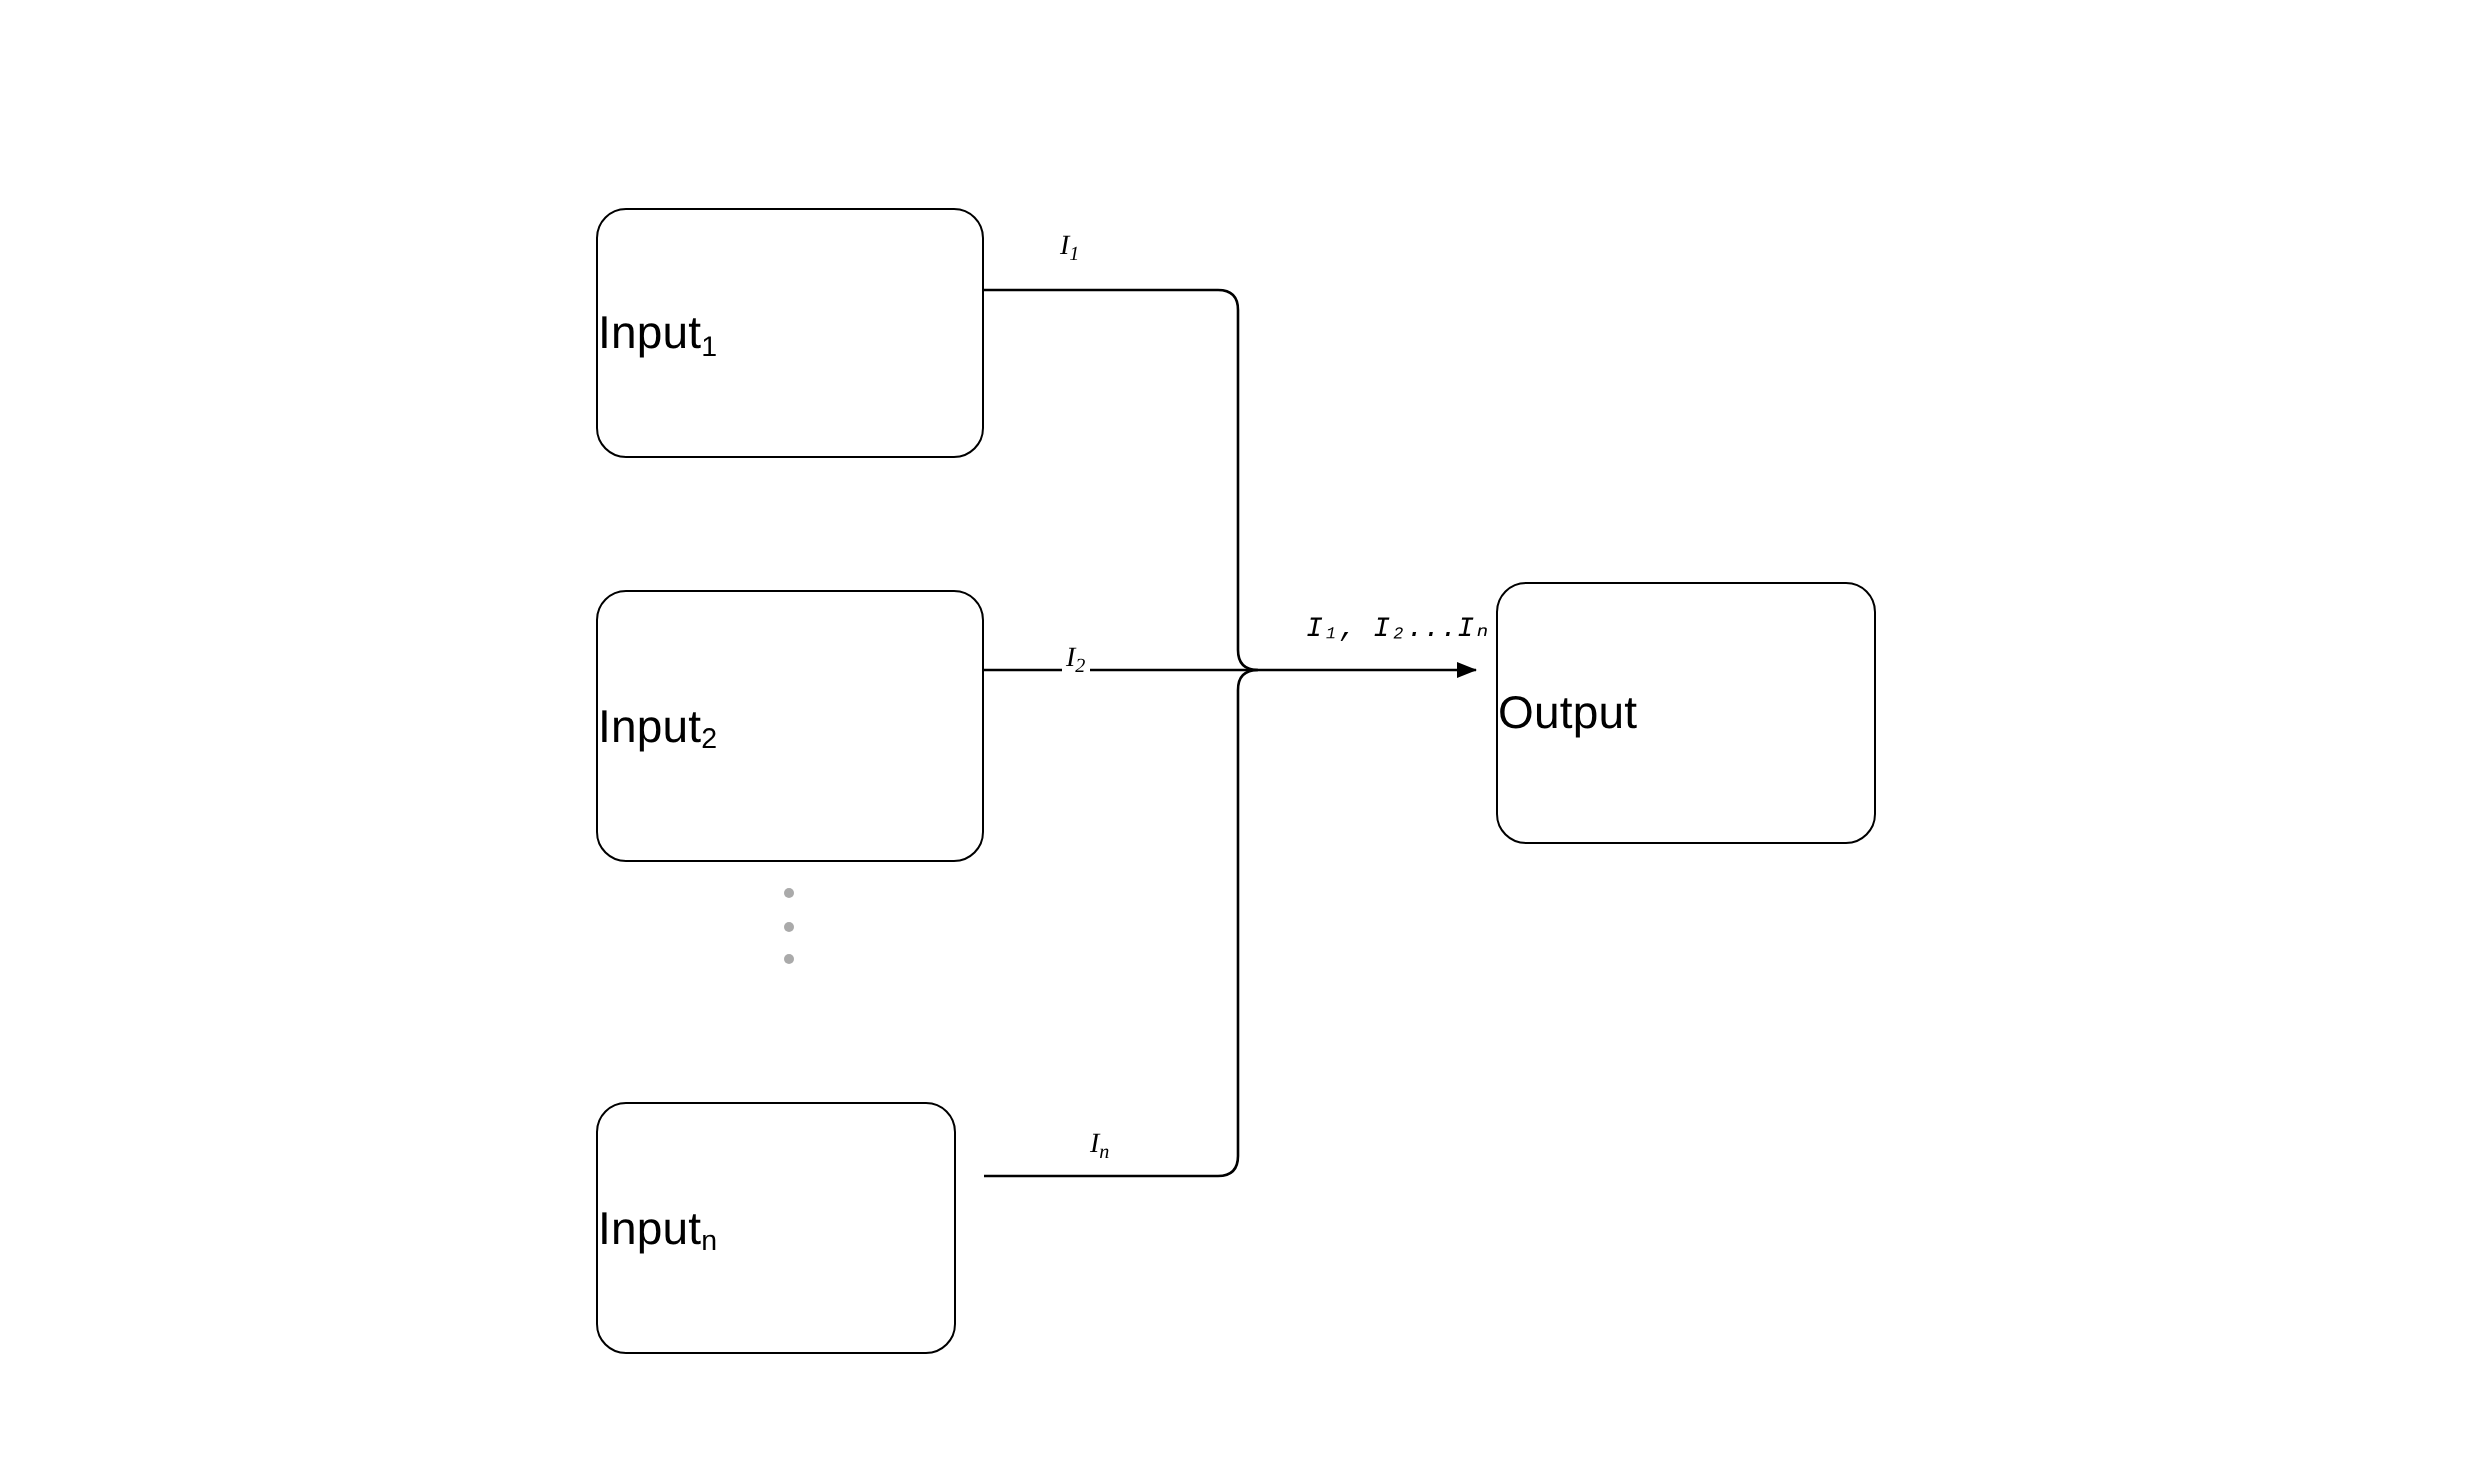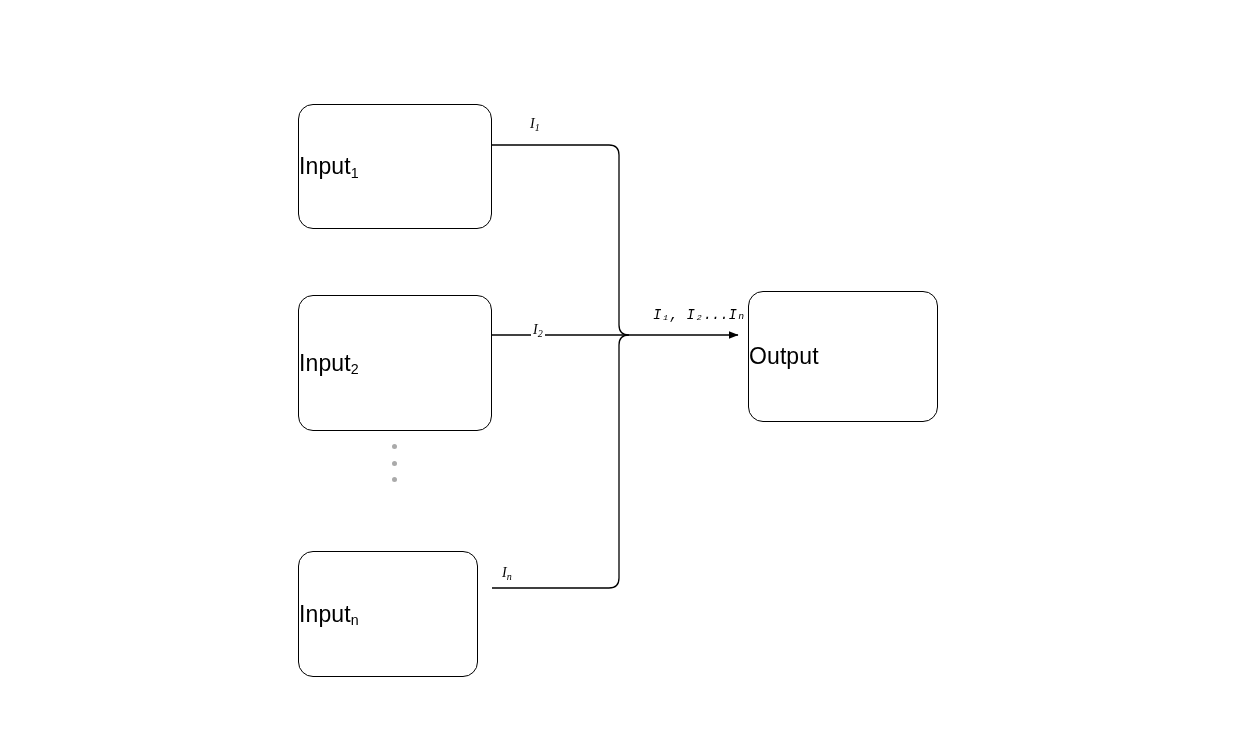--- a/index.html
+++ b/index.html
@@ -125,21 +125,21 @@
   </div>
 
   <div class="node-box" style="left:748px; top:267px; width:190px; height:131px;">
     <span class="node-label"><span>Output</span></span>
   </div>
 
   <div class="edge-label" style="left:528px; top:117px;"><span>I</span><sub>1</sub></div>
 
   <div class="edge-label" style="left:531px; top:323px;"><span>I</span><sub>2</sub></div>
 
-  <div class="edge-label" style="left:500px; top:566px;"><span>I</span><sub>n</sub></div>
+  <div class="edge-label" style="left:543px; top:566px;"><span>I</span><sub>n</sub></div>
 
   <div class="edge-label" style="left:651px; top:308px;font-family:Liberation Mono, monospace;">I₁, I₂...Iₙ</div>
 
   <div class="ellipsis-dots" style="left:392px; top:444px; width:5px; height:38px;">
     <span></span>
     <span></span>
     <span></span>
   </div>
 
 </div>

